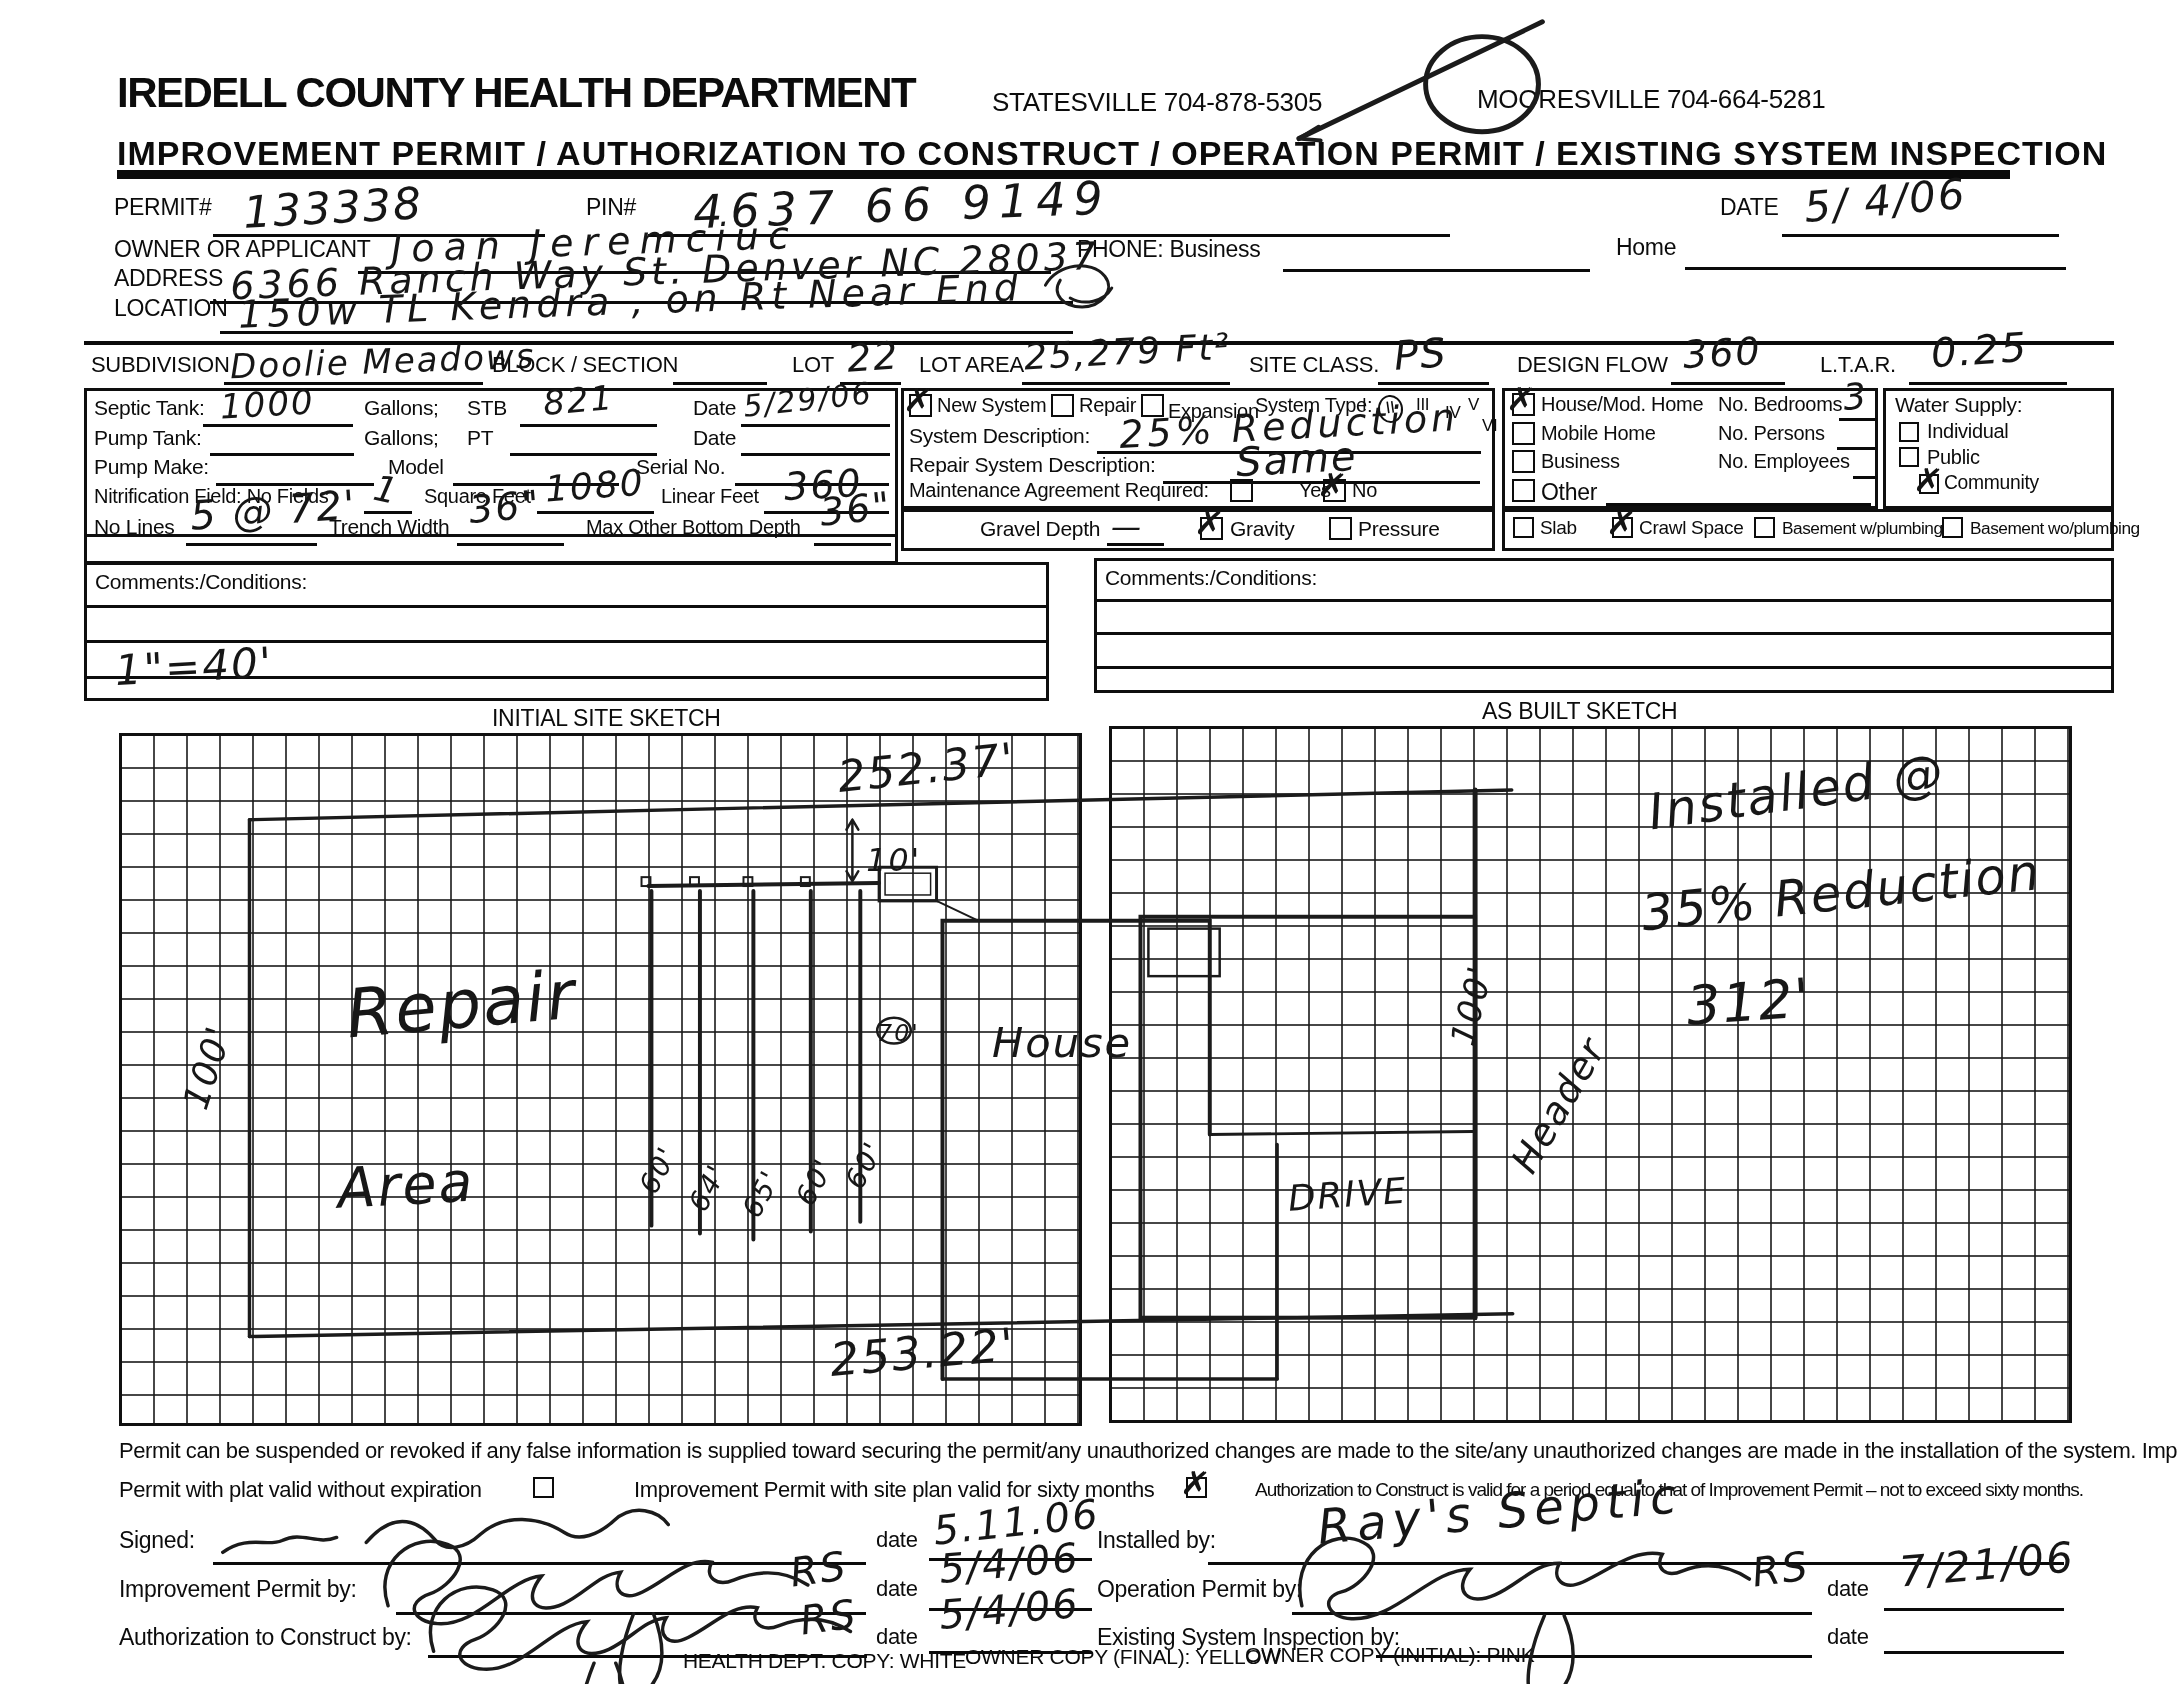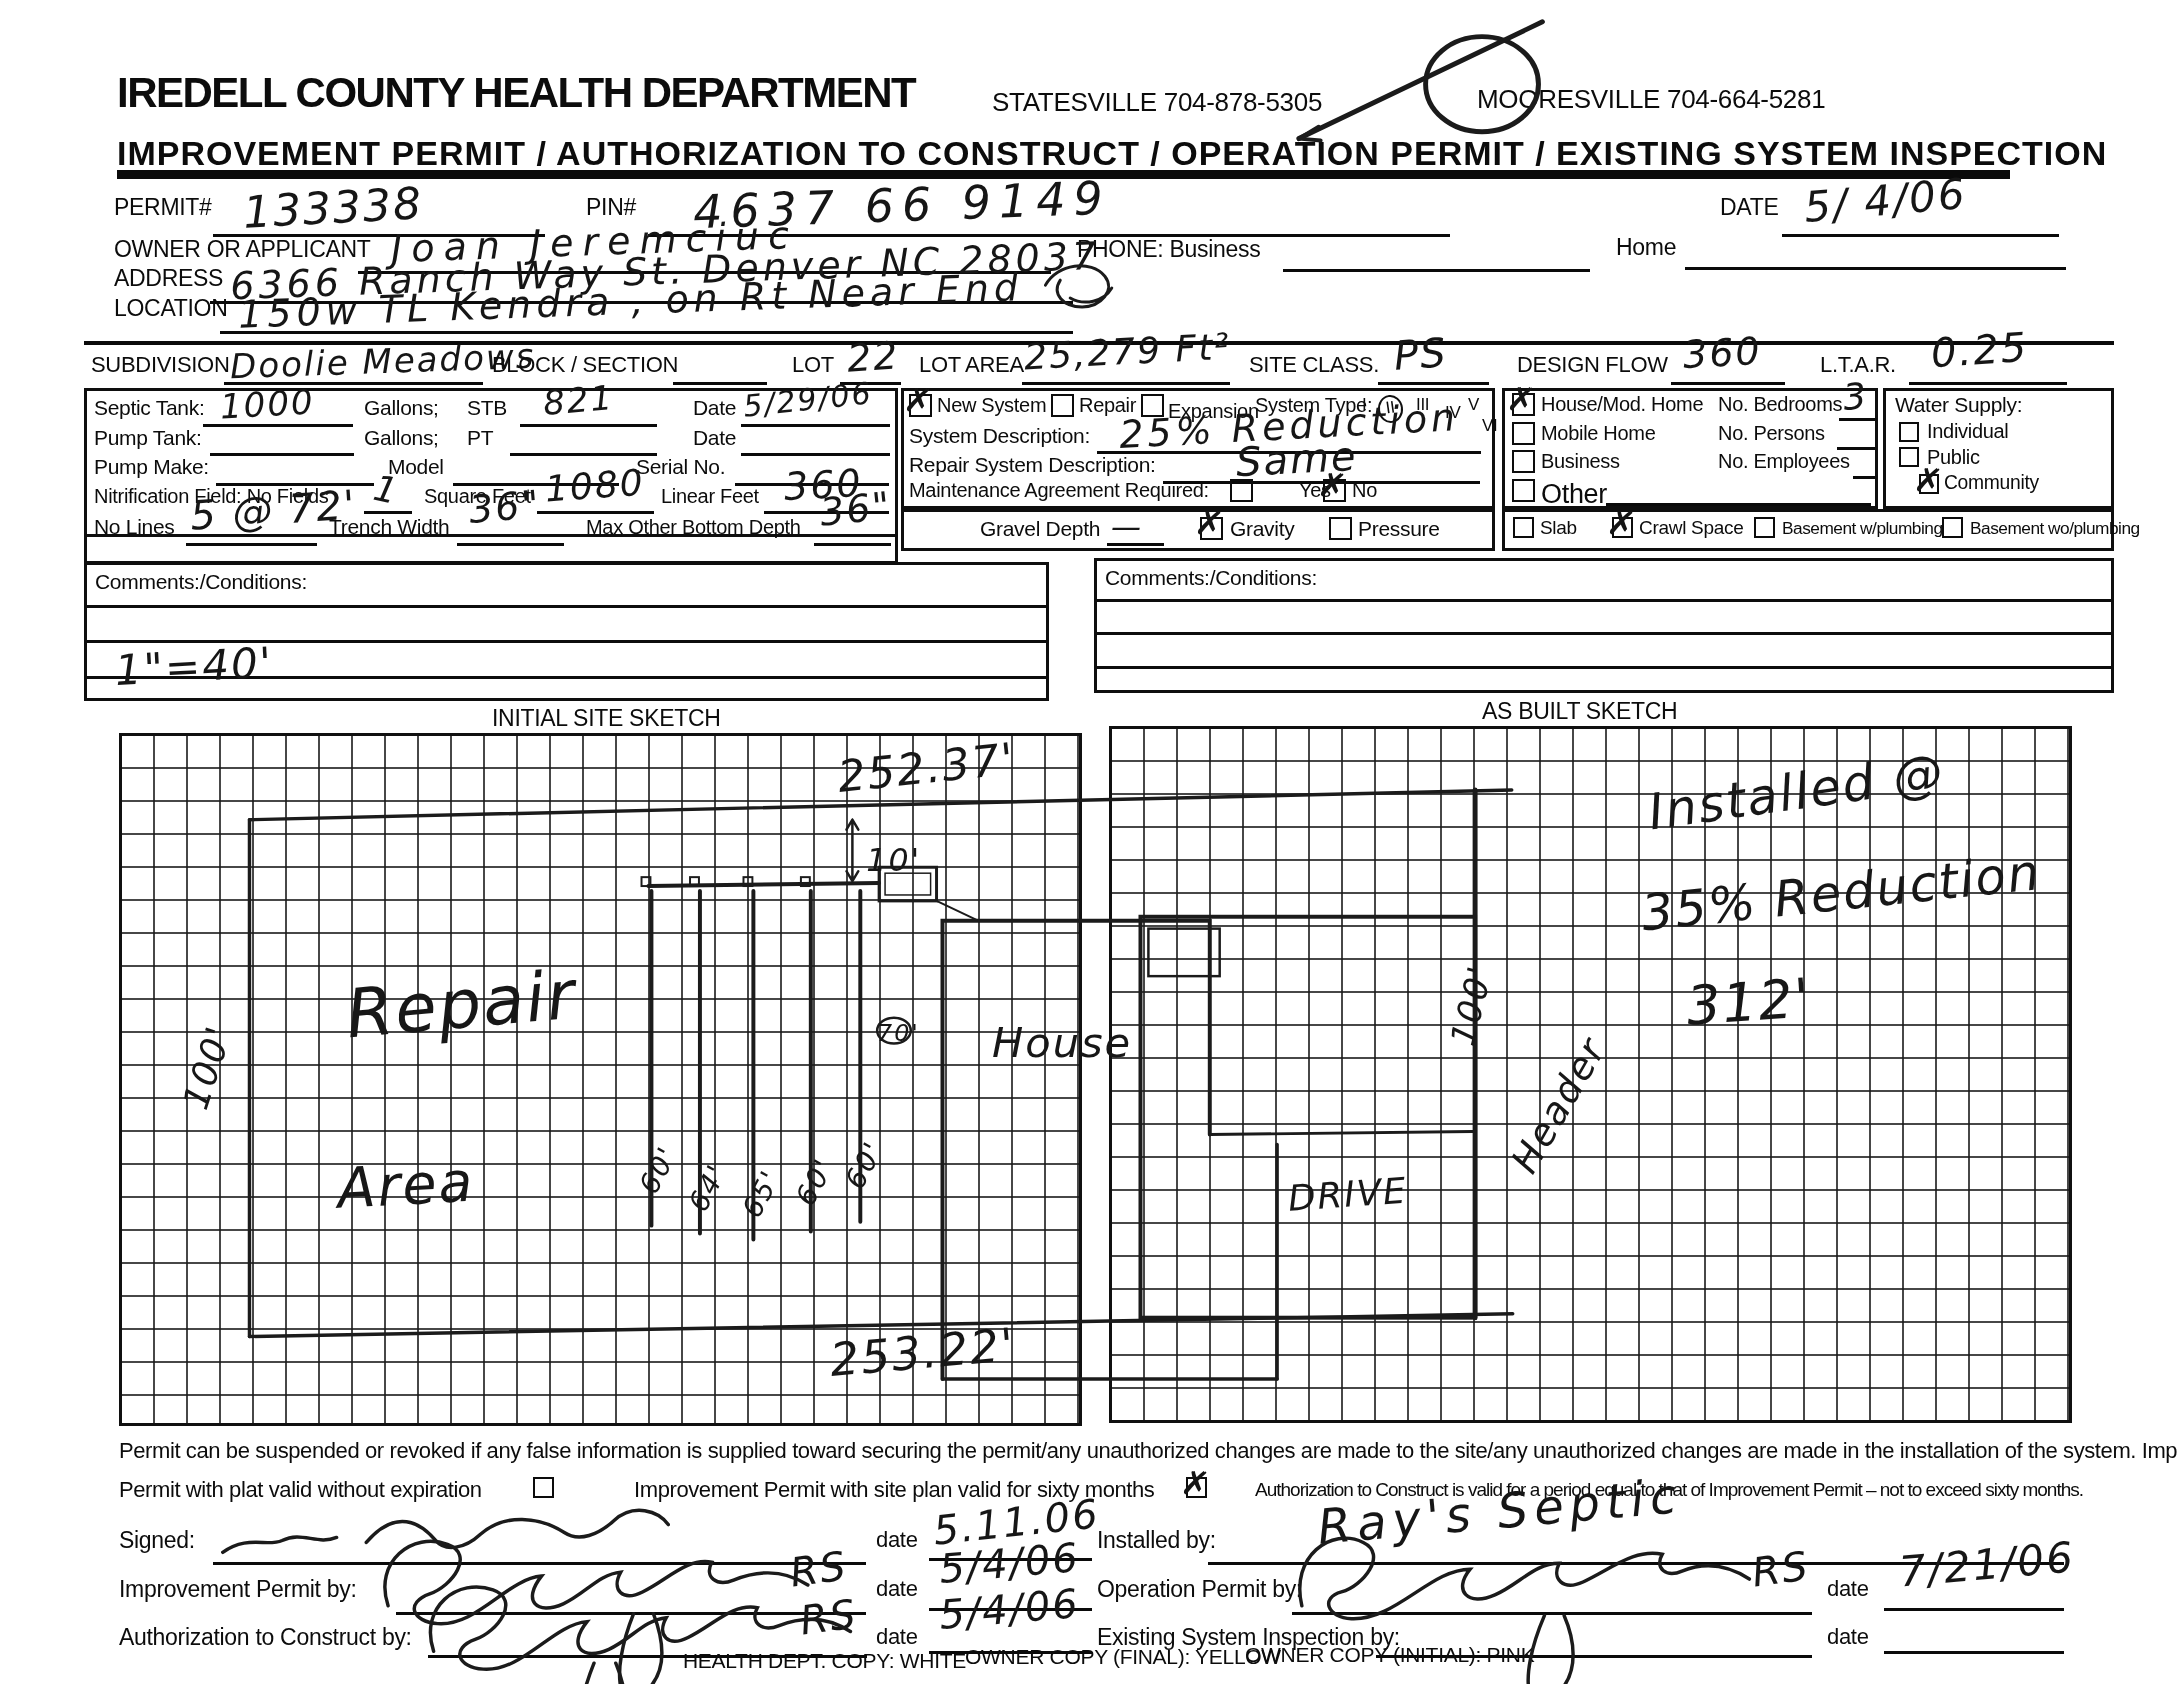--- a/index.html
+++ b/index.html
@@ -180,21 +180,21 @@
       <span class="mark"></span>
     </span>
   <div class="abs t" style="left:1541px;top:422px;font-size:20px;">Mobile Home</div>
   <span class="cb" style="left:1512px;top:450px;">
       <span class="mark"></span>
     </span>
   <div class="abs t" style="left:1541px;top:450px;font-size:20px;">Business</div>
   <span class="cb" style="left:1512px;top:479px;">
       <span class="mark"></span>
     </span>
-  <div class="abs t" style="left:1541px;top:479px;font-size:27px;">Other</div>
+  <div class="abs t" style="left:1541px;top:479px;font-size:23px;">Other</div>
   <div class="u" style="left:1606px;top:503px;width:265px;height:2.5px;"></div>
   <div class="abs t" style="left:1718px;top:393px;font-size:20px;">No. Bedrooms</div>
   <div class="u" style="left:1839px;top:418px;width:38px;height:2.5px;"></div>
   <div class="hw" style="left:1843px;top:376px;font-size:36px;transform:rotate(-5deg);">3</div>
   <div class="abs t" style="left:1718px;top:422px;font-size:20px;">No. Persons</div>
   <div class="u" style="left:1837px;top:447px;width:38px;height:2.5px;"></div>
   <div class="abs t" style="left:1718px;top:450px;font-size:20px;">No. Employees</div>
   <div class="u" style="left:1853px;top:476px;width:22px;height:2.5px;"></div>
 
   <div class="box" style="left:1883px;top:388px;width:231px;height:121px;"></div>

